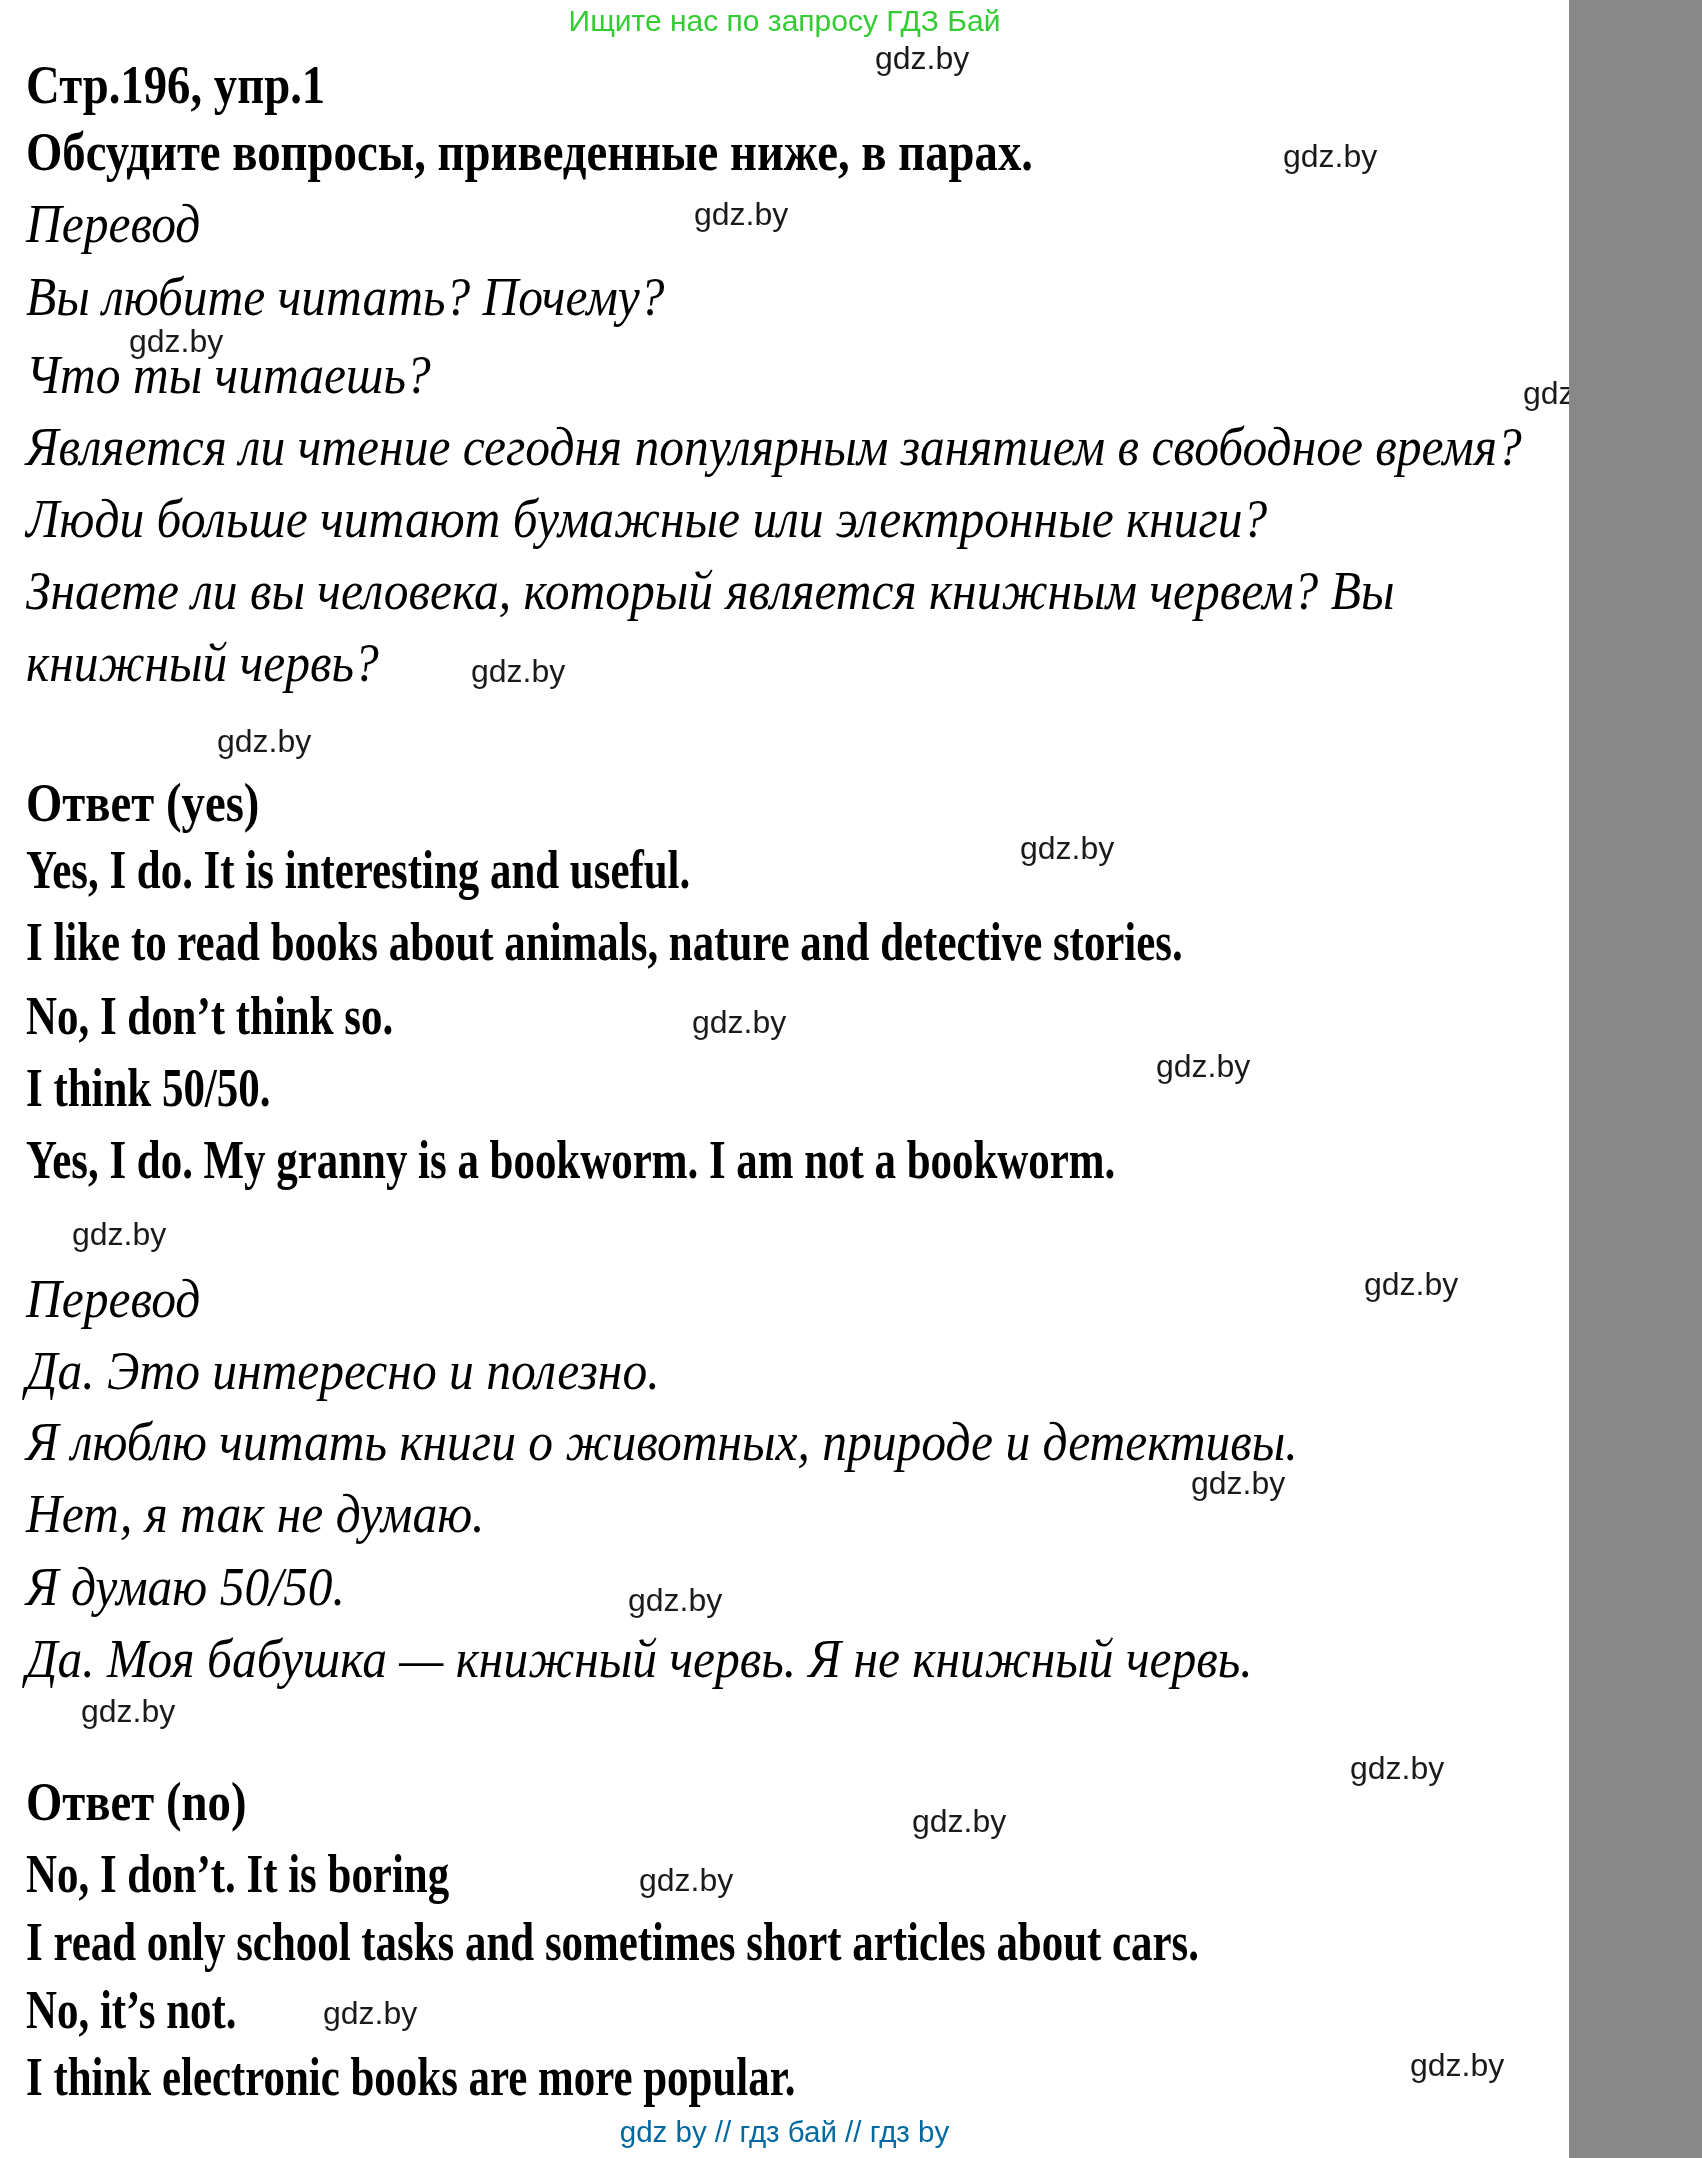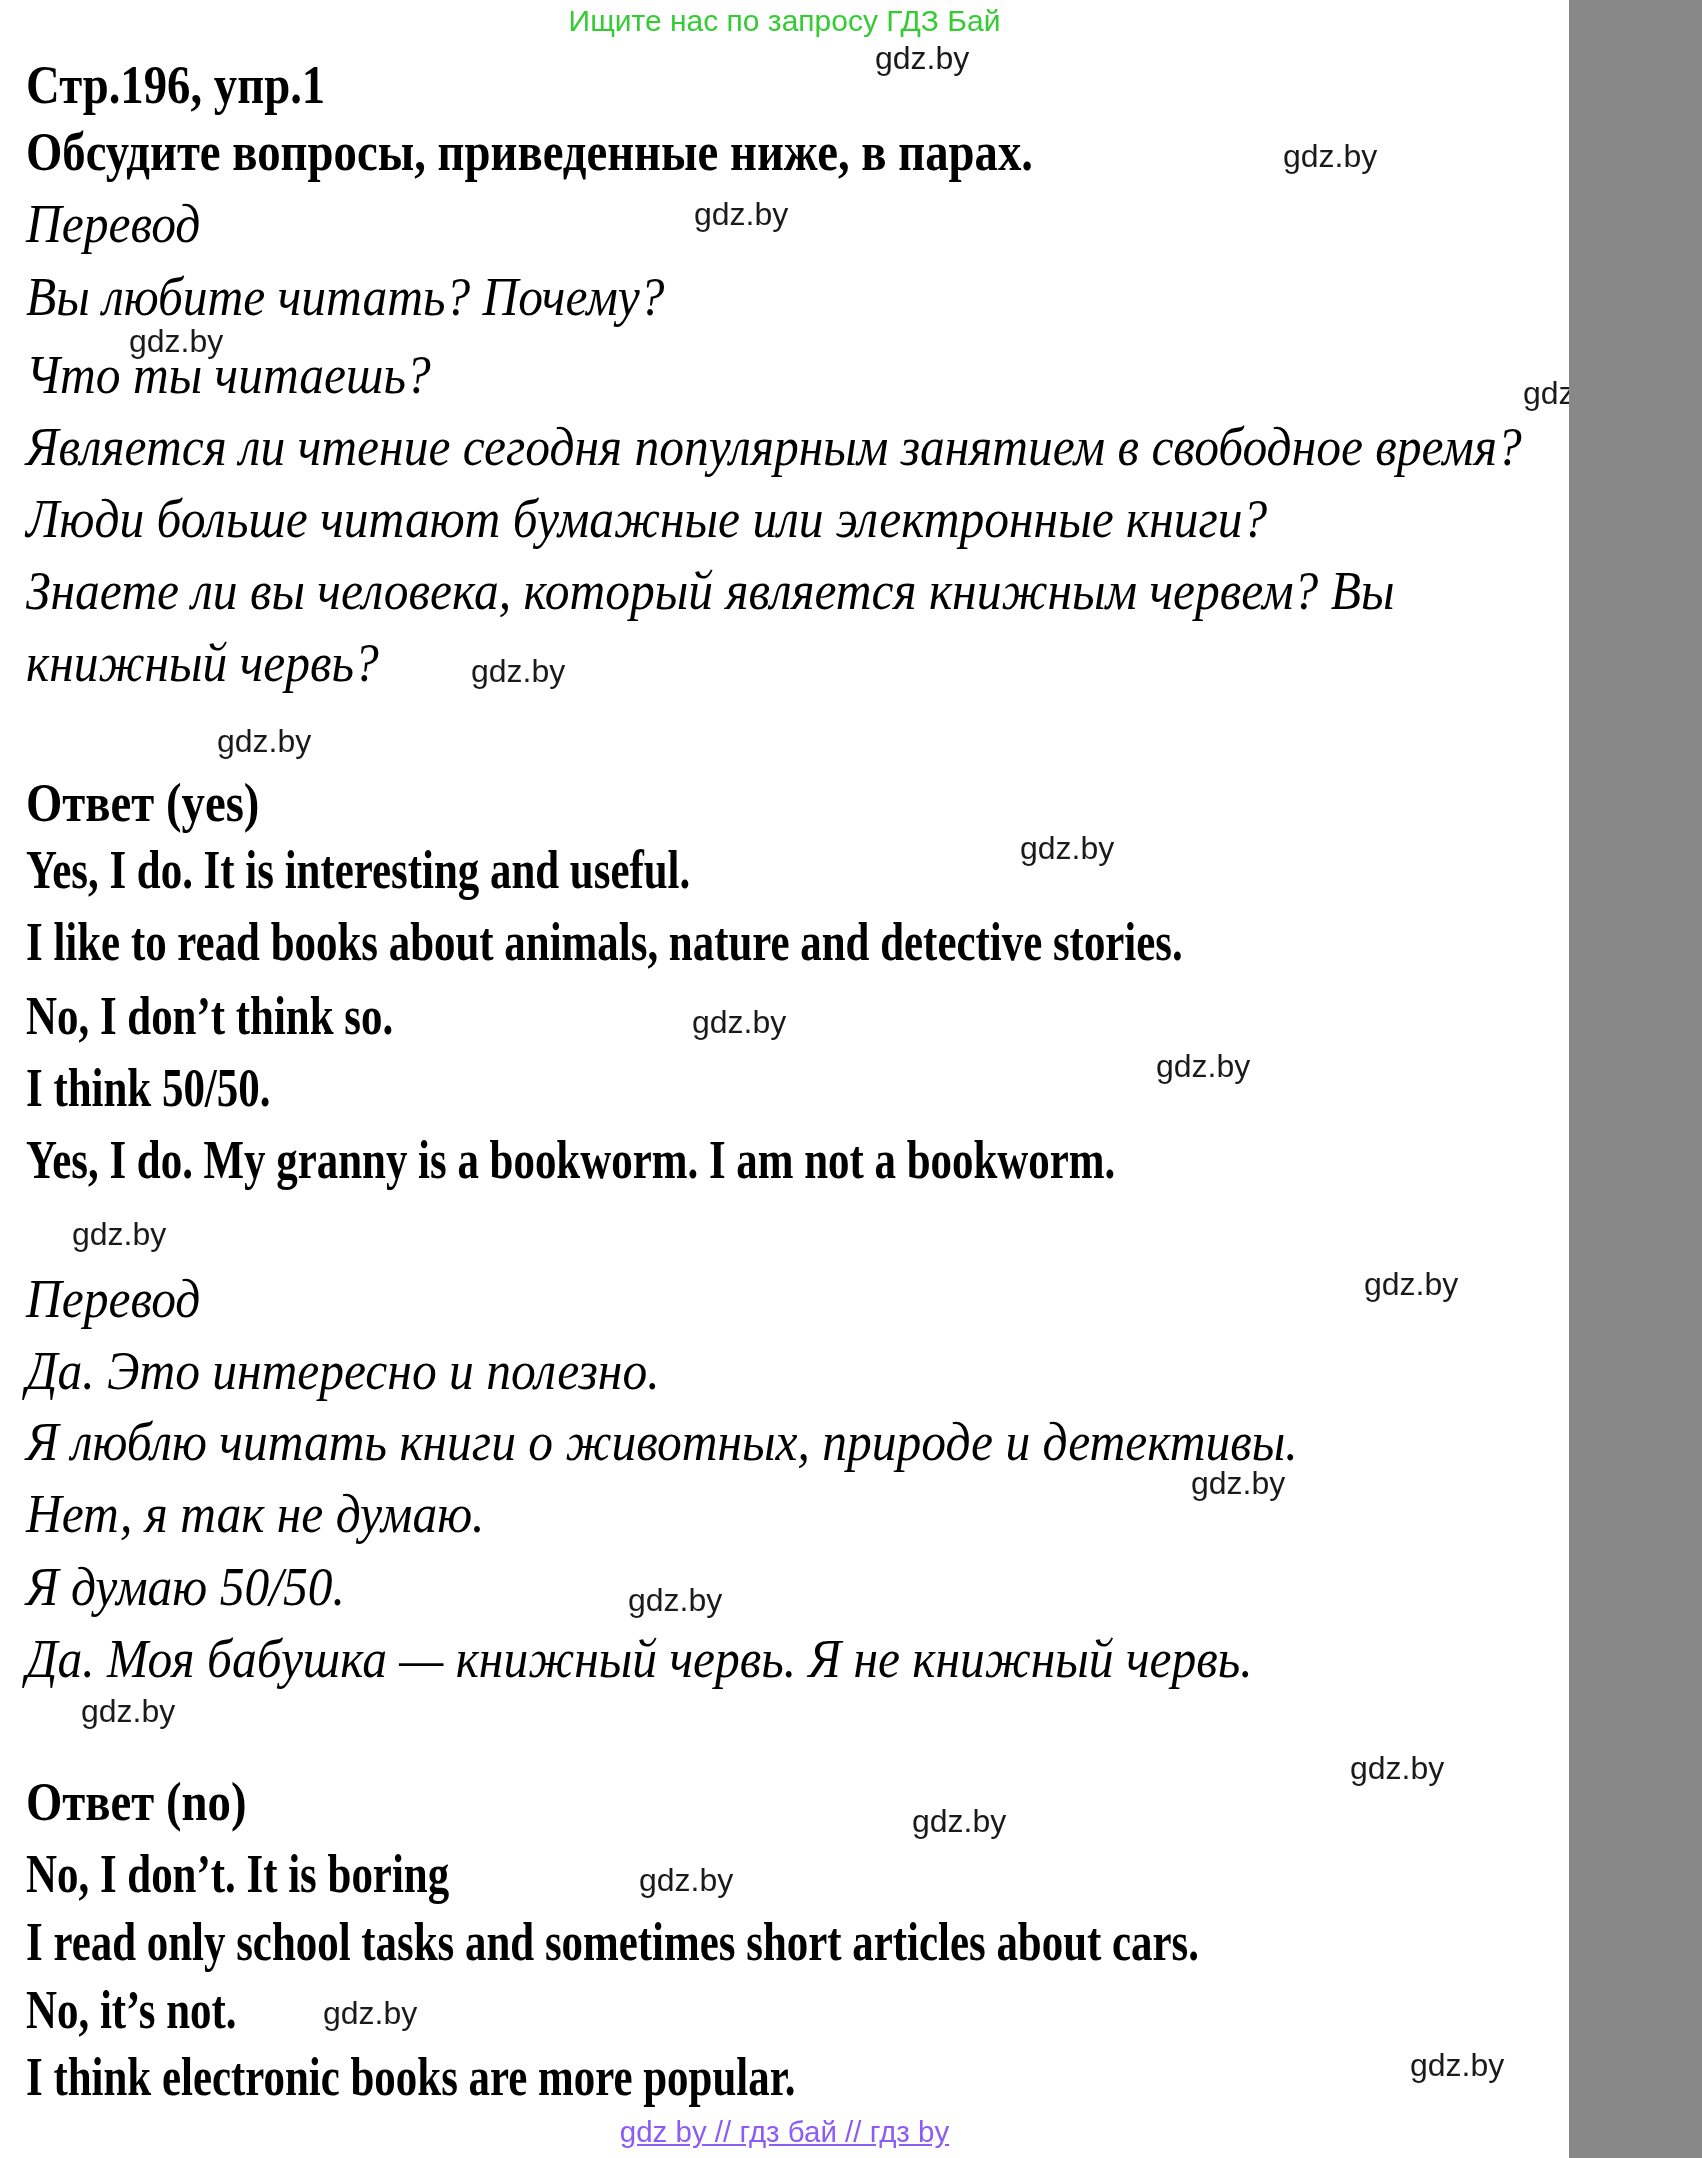--- a/index.html
+++ b/index.html
@@ -88,15 +88,15 @@
       <div class="wm" style="left: 1191px; top: 1467px; color: rgb(26, 26, 26);">gdz.by</div>
       <div class="wm" style="left: 628px; top: 1584px; color: rgb(26, 26, 26);">gdz.by</div>
       <div class="wm" style="left: 81px; top: 1695px; color: rgb(26, 26, 26);">gdz.by</div>
       <div class="wm" style="left: 1350px; top: 1752px; color: rgb(26, 26, 26);">gdz.by</div>
       <div class="wm" style="left: 912px; top: 1805px; color: rgb(26, 26, 26);">gdz.by</div>
       <div class="wm" style="left: 639px; top: 1864px; color: rgb(26, 26, 26);">gdz.by</div>
       <div class="wm" style="left: 323px; top: 1997px; color: rgb(26, 26, 26);">gdz.by</div>
       <div class="wm" style="left: 1410px; top: 2049px; color: rgb(26, 26, 26);">gdz.by</div>
     </div>
 
-  <div id="site-footer" class="banner" style="color: #8b5cf6; text-decoration: underline;">gdz by  //  гдз бай  //  гдз by</div>
+  <div id="site-footer" class="banner" style="color: #0369a1;">gdz by  //  гдз бай  //  гдз by</div>
 </div>
 
 
 </body></html>

